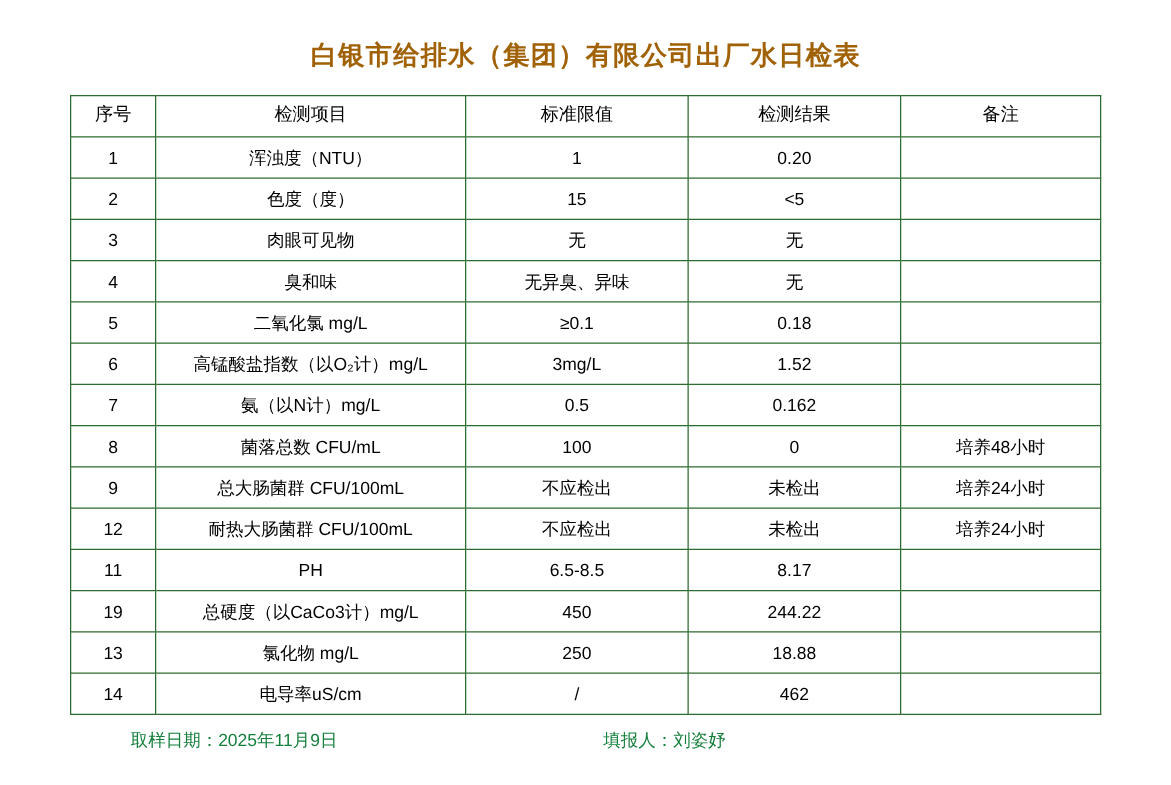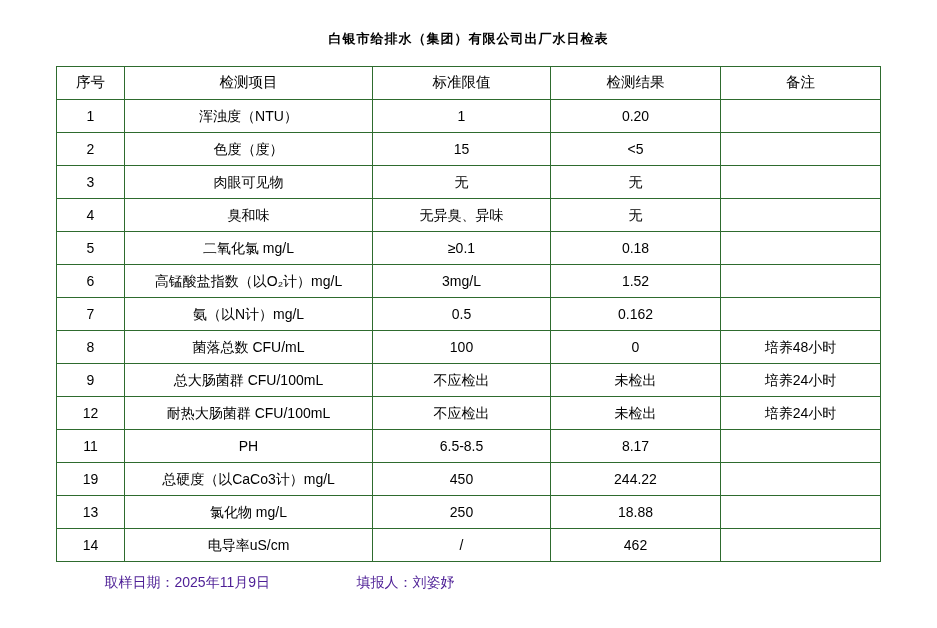--- a/index.html
+++ b/index.html
@@ -15,26 +15,26 @@
     overflow: hidden;
   }
   .page {
     position: relative;
     width: 937px;
     height: 628px;
     box-sizing: border-box;
   }
   .title {
     text-align: center;
-    font-size: 13px;
+    font-size: 21px;
     font-weight: bold;
     letter-spacing: 1px;
     padding-top: 30px;
     padding-bottom: 18px;
-    color: #000000;
+    color: #a16207;
   }
   table.report {
     border-collapse: collapse;
     margin: 0 auto;
     width: 824px;
     table-layout: fixed;
     border-radius: 11px;
   }
   table.report th, table.report td {
     border: 1px solid #2e6b2e;
@@ -54,25 +54,25 @@
   .col-item { width: 248px; }
   .col-limit { width: 178px; }
   .col-result { width: 170px; }
   .col-note { width: 160px; }
   .footer {
     margin: 0 auto;
     width: 824px;
     display: flex;
     font-size: 14px;
     padding-top: 12px;
-    color: #4c1d95;
+    color: #15803d;
   }
   .footer .f1 { width: 300px; text-align: left; padding-left: 48px; box-sizing: border-box;}
   .footer .f2 { width: 300px; text-align: left; box-sizing: border-box;}
-  .footer .f3 { width: 224px; text-align: left; box-sizing: border-box;}
+  .footer .f3 { width: 224px; text-align: right; box-sizing: border-box;}
 </style>
 </head>
 <body>
 
 <div class="page">
 
   <div class="title">白银市给排水（集团）有限公司出厂水日检表</div>
 
   <table class="report">
     <colgroup>

